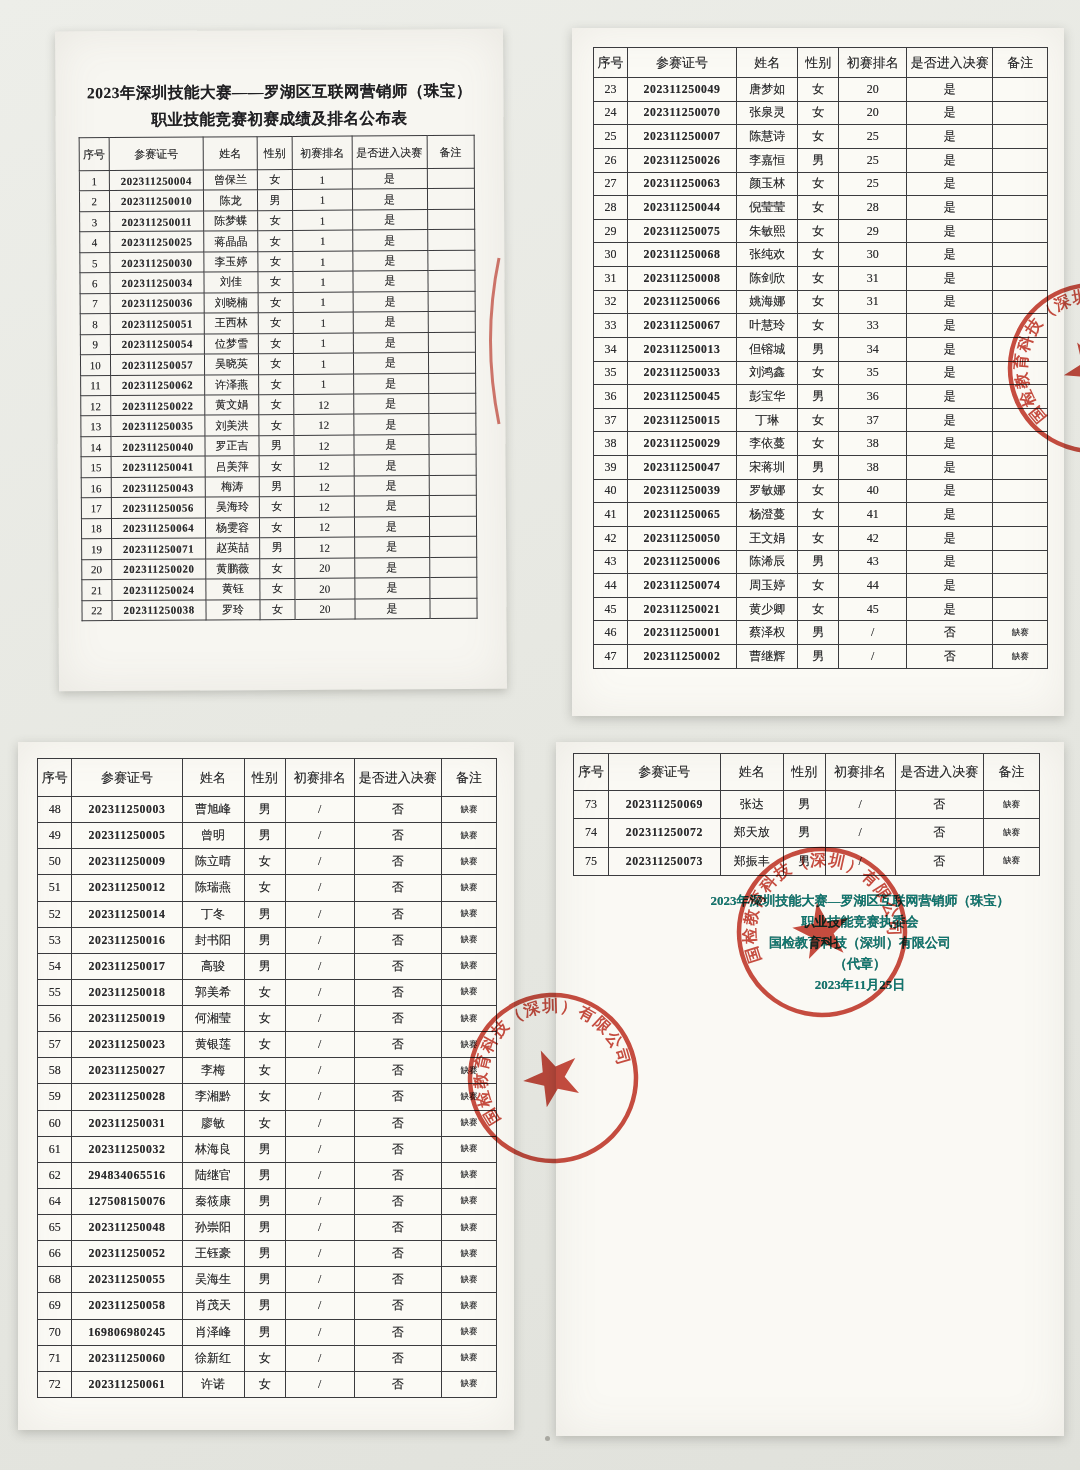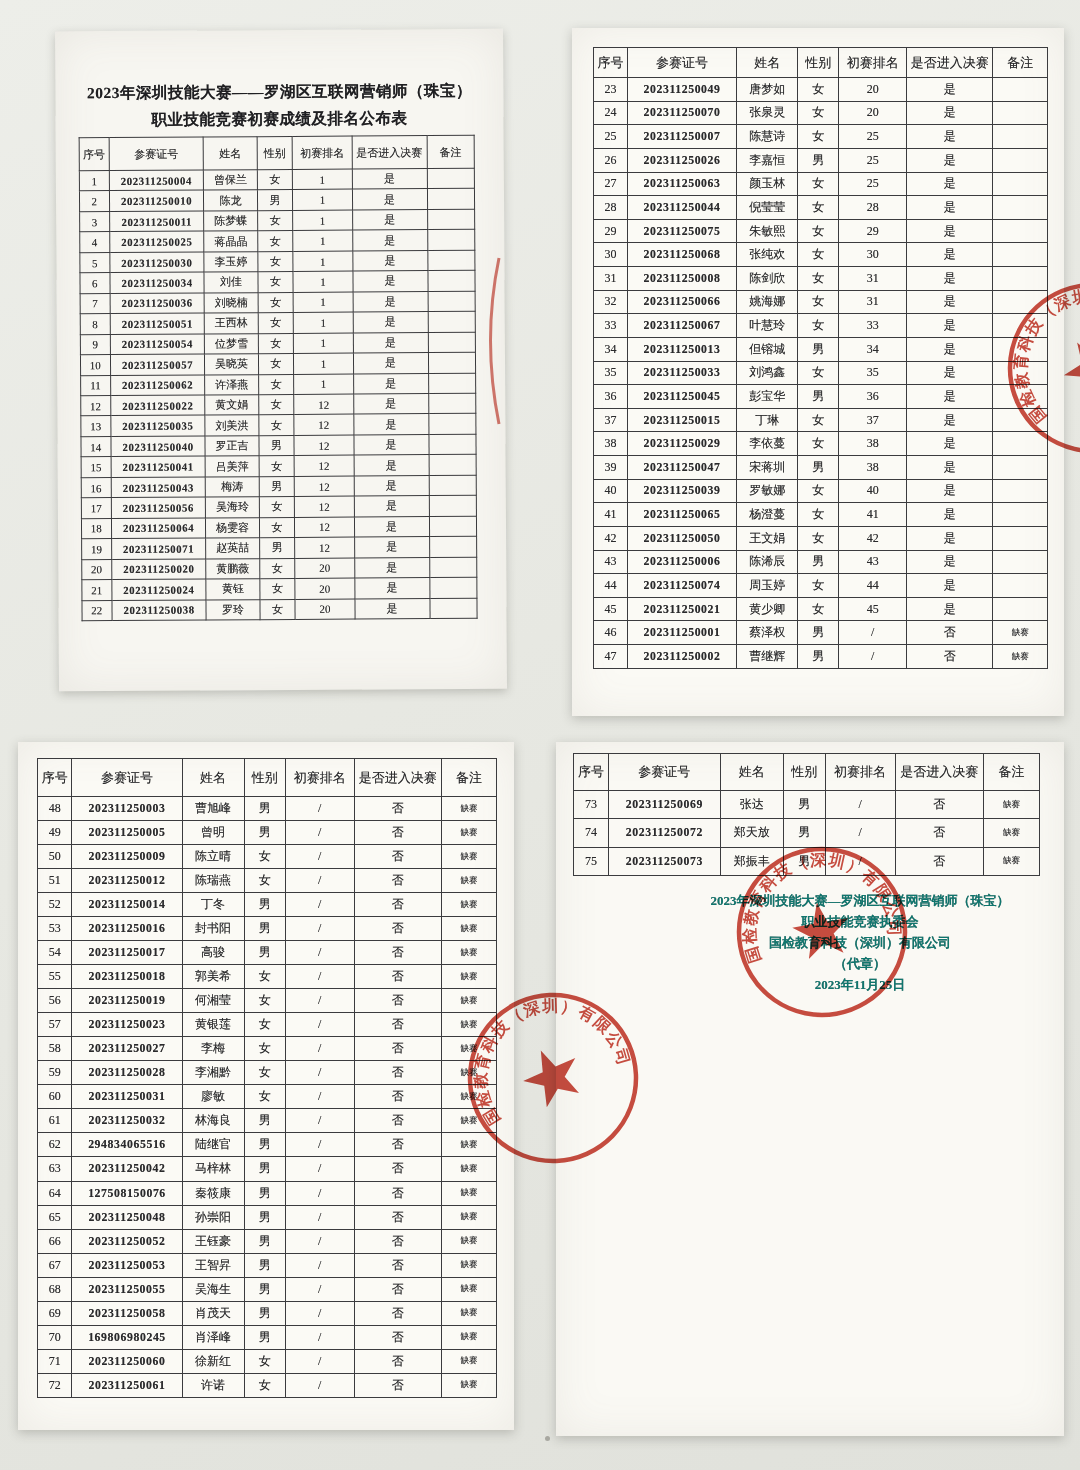--- a/index.html
+++ b/index.html
@@ -691,29 +691,20 @@
           <tr>
             <td>62</td>
             <td class="id-cell">294834065516</td>
             <td>陆继官</td>
             <td>男</td>
             <td>/</td>
             <td>否</td>
             <td class="note-cell">缺赛</td>
           </tr>
           <tr>
-            <td>63</td>
-            <td class="id-cell">202311250042</td>
-            <td>马梓林</td>
-            <td>男</td>
-            <td>/</td>
-            <td>否</td>
-            <td class="note-cell">缺赛</td>
-          </tr>
-          <tr>
             <td>64</td>
             <td class="id-cell">127508150076</td>
             <td>秦筱康</td>
             <td>男</td>
             <td>/</td>
             <td>否</td>
             <td class="note-cell">缺赛</td>
           </tr>
           <tr>
             <td>65</td>
@@ -721,29 +712,20 @@
             <td>孙崇阳</td>
             <td>男</td>
             <td>/</td>
             <td>否</td>
             <td class="note-cell">缺赛</td>
           </tr>
           <tr>
             <td>66</td>
             <td class="id-cell">202311250052</td>
             <td>王钰豪</td>
-            <td>男</td>
-            <td>/</td>
-            <td>否</td>
-            <td class="note-cell">缺赛</td>
-          </tr>
-          <tr>
-            <td>67</td>
-            <td class="id-cell">202311250053</td>
-            <td>王智昇</td>
             <td>男</td>
             <td>/</td>
             <td>否</td>
             <td class="note-cell">缺赛</td>
           </tr>
           <tr>
             <td>68</td>
             <td class="id-cell">202311250055</td>
             <td>吴海生</td>
             <td>男</td>

